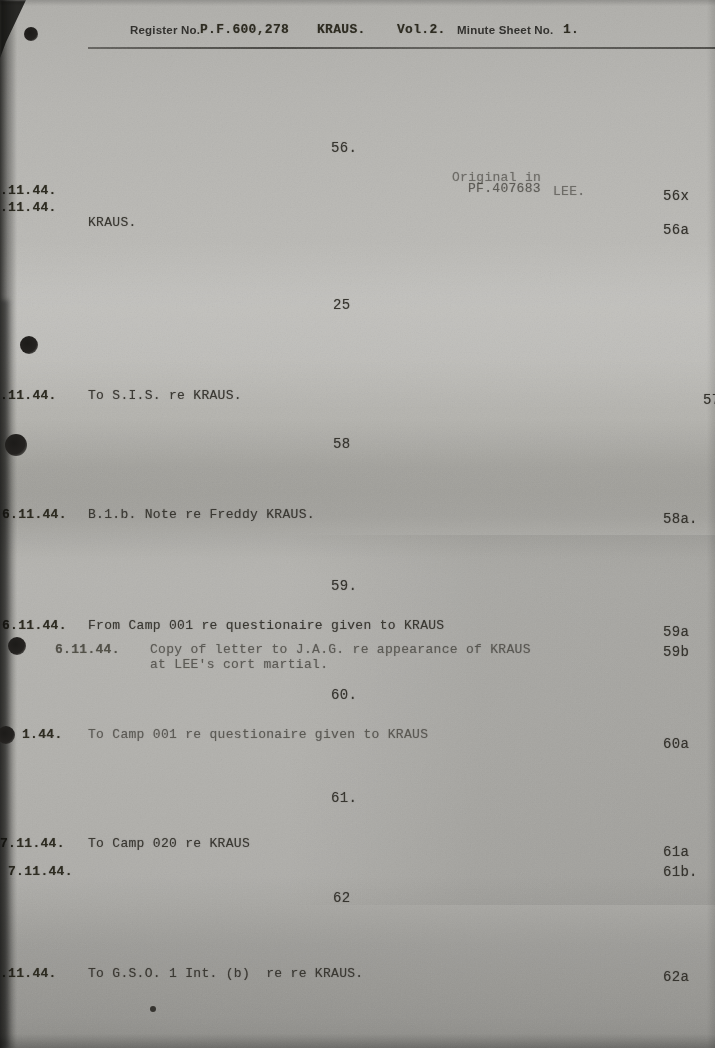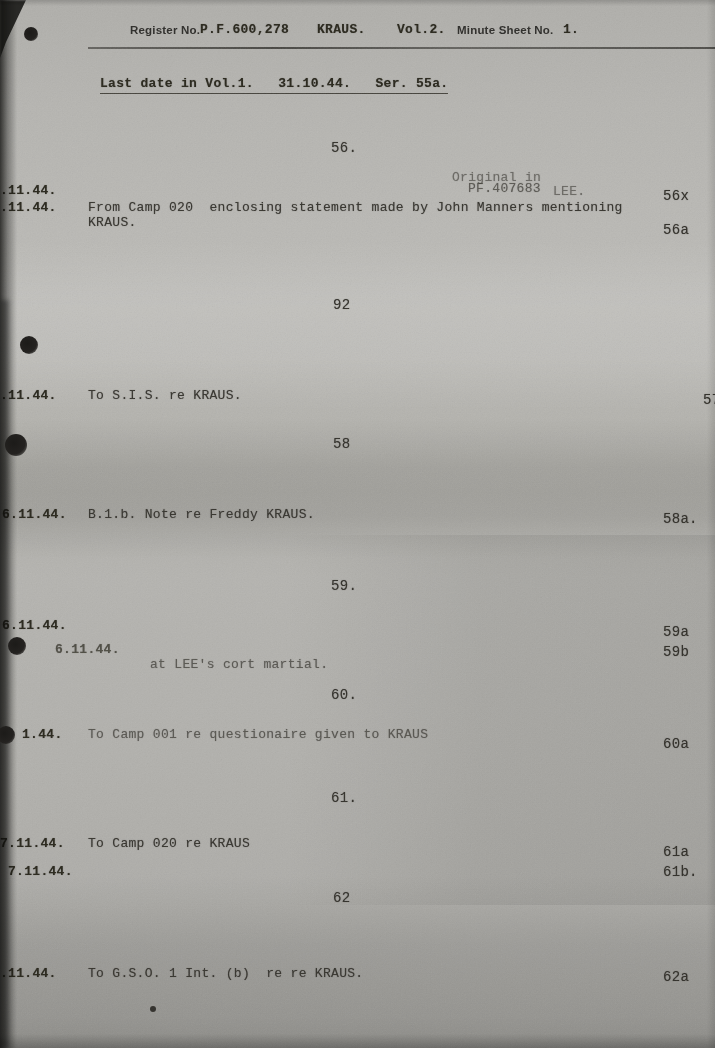--- a/index.html
+++ b/index.html
@@ -62,49 +62,49 @@
   <div class="ink">
 
     <span class="t printed" style="top:24px;left:130px;">Register No.</span>
     <span class="t typed date" style="top:22px;left:200px;">P.F.600,278</span>
     <span class="t typed date" style="top:22px;left:317px;">KRAUS.</span>
     <span class="t typed date" style="top:22px;left:397px;">Vol.2.</span>
     <span class="t printed" style="top:24px;left:457px;">Minute Sheet No.</span>
     <span class="t typed date" style="top:22px;left:563px;">1.</span>
     <div class="rule"></div>
 
-    <span class="t typed date underlined" style="top:76px;left:100px;">Last date in Vol.1.   31.10.44.   Ser. 55a.</span>
 
     <span class="t typed secnum" style="top:140px;left:331px;">56.</span>
 
     <span class="t typed date" style="top:183px;left:0px;">.11.44.</span>
     <span class="t typed vfaint" style="top:170px;left:452px;">Original in</span>
     <span class="t typed faint" style="top:181px;left:468px;">PF.407683</span>
     <span class="t typed vfaint" style="top:184px;left:553px;">LEE.</span>
     <span class="t typed serial" style="top:188px;left:663px;">56x</span>
 
     <span class="t typed date" style="top:200px;left:0px;">.11.44.</span>
-    <span class="t typed" style="top:200px;left:88px;">From Camp 020  enclosing statement made by John Manners mentioning</span>
     <span class="t typed" style="top:215px;left:88px;">KRAUS.</span>
     <span class="t typed serial" style="top:222px;left:663px;">56a</span>
 
-    <span class="t typed secnum" style="top:297px;left:333px;">92</span>
+    <span class="t typed secnum" style="top:297px;left:333px;">25</span>
     <span class="t typed date" style="top:388px;left:0px;">.11.44.</span>
     <span class="t typed" style="top:388px;left:88px;">To S.I.S. re KRAUS.</span>
     <span class="t typed serial" style="top:392px;left:663px;margin-left:40px;">57a</span>
 
     <span class="t typed secnum" style="top:436px;left:333px;">58</span>
     <span class="t typed date" style="top:507px;left:2px;">6.11.44.</span>
     <span class="t typed" style="top:507px;left:88px;">B.1.b. Note re Freddy KRAUS.</span>
     <span class="t typed serial" style="top:511px;left:663px;">58a.</span>
 
     <span class="t typed secnum" style="top:578px;left:331px;">59.</span>
     <span class="t typed date" style="top:618px;left:2px;">6.11.44.</span>
+    <span class="t typed" style="top:618px;left:88px;">From Camp 001 re questionaire given to KRAUS</span>
     <span class="t typed serial" style="top:624px;left:663px;">59a</span>
     <span class="t typed date faint" style="top:642px;left:55px;">6.11.44.</span>
+    <span class="t typed faint" style="top:642px;left:150px;">Copy of letter to J.A.G. re appearance of KRAUS</span>
     <span class="t typed faint" style="top:657px;left:150px;">at LEE's cort martial.</span>
     <span class="t typed serial" style="top:644px;left:663px;">59b</span>
 
     <span class="t typed secnum" style="top:687px;left:331px;">60.</span>
     <span class="t typed date" style="top:727px;left:22px;">1.44.</span>
     <span class="t typed faint" style="top:727px;left:88px;text-align:right;">To Camp 001 re questionaire given to KRAUS</span>
     <span class="t typed serial" style="top:736px;left:663px;">60a</span>
 
     <span class="t typed secnum" style="top:790px;left:331px;">61.</span>
     <span class="t typed date" style="top:836px;left:0px;">7.11.44.</span>

